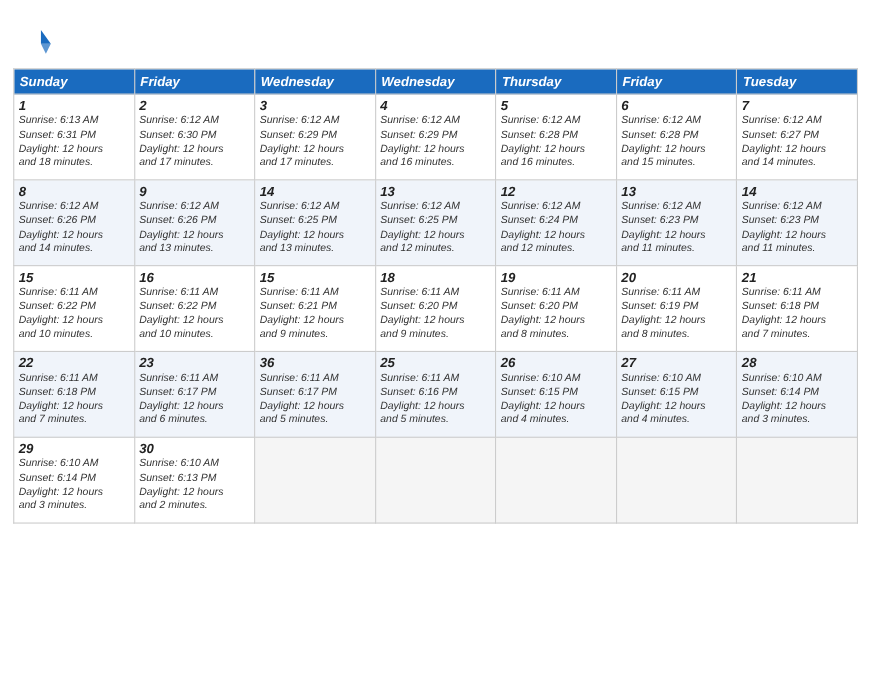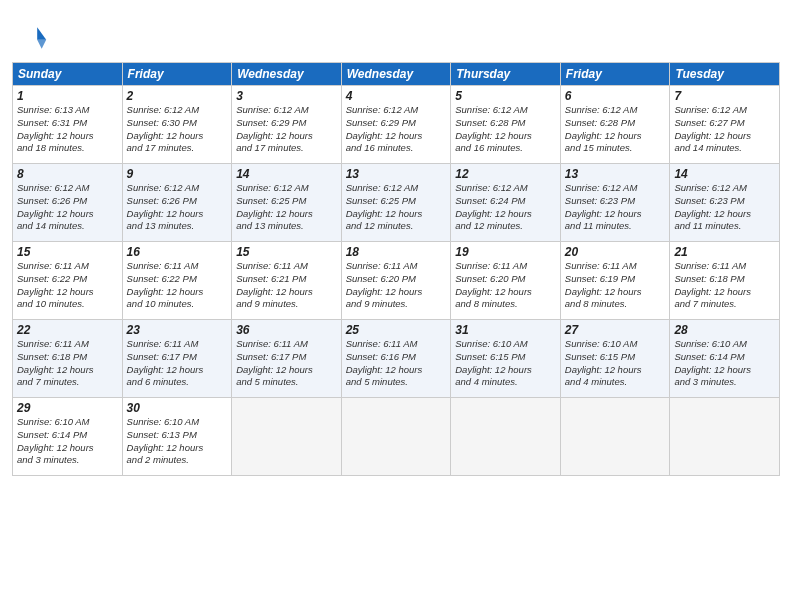--- a/index.html
+++ b/index.html
@@ -349,21 +349,21 @@
       </td>
           <td>
         <span class="day-num">25</span>
         <div class="day-info">
           Sunrise: 6:11 AM<br>
           Sunset: 6:16 PM<br>
           Daylight: 12 hours <br>and 5 minutes.
         </div>
       </td>
           <td>
-        <span class="day-num">31</span>
+        <span class="day-num">26</span>
         <div class="day-info">
           Sunrise: 6:10 AM<br>
           Sunset: 6:15 PM<br>
           Daylight: 12 hours <br>and 4 minutes.
         </div>
       </td>
           <td>
         <span class="day-num">27</span>
         <div class="day-info">
           Sunrise: 6:10 AM<br>

